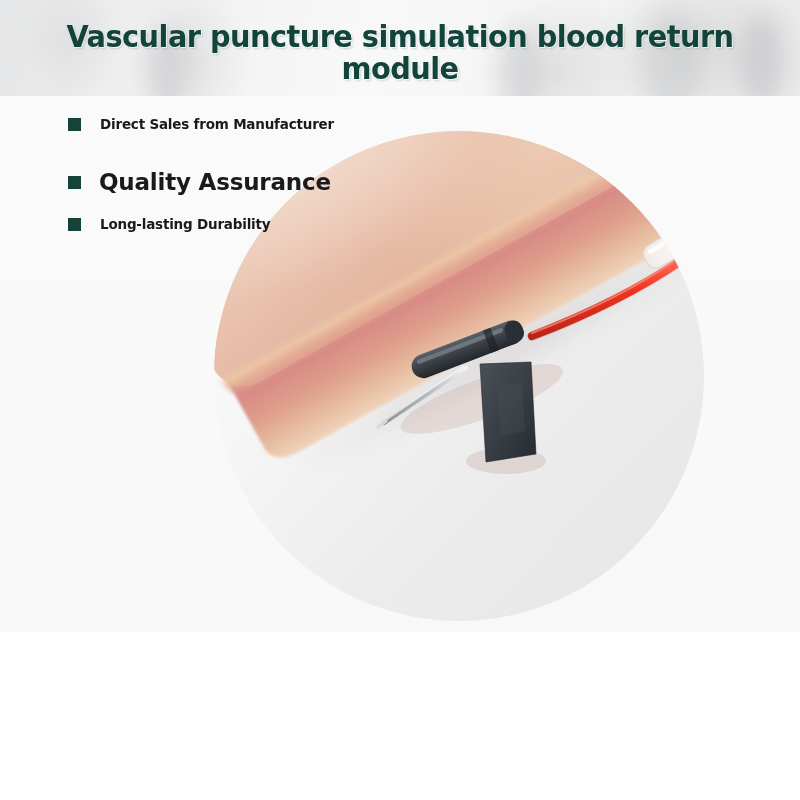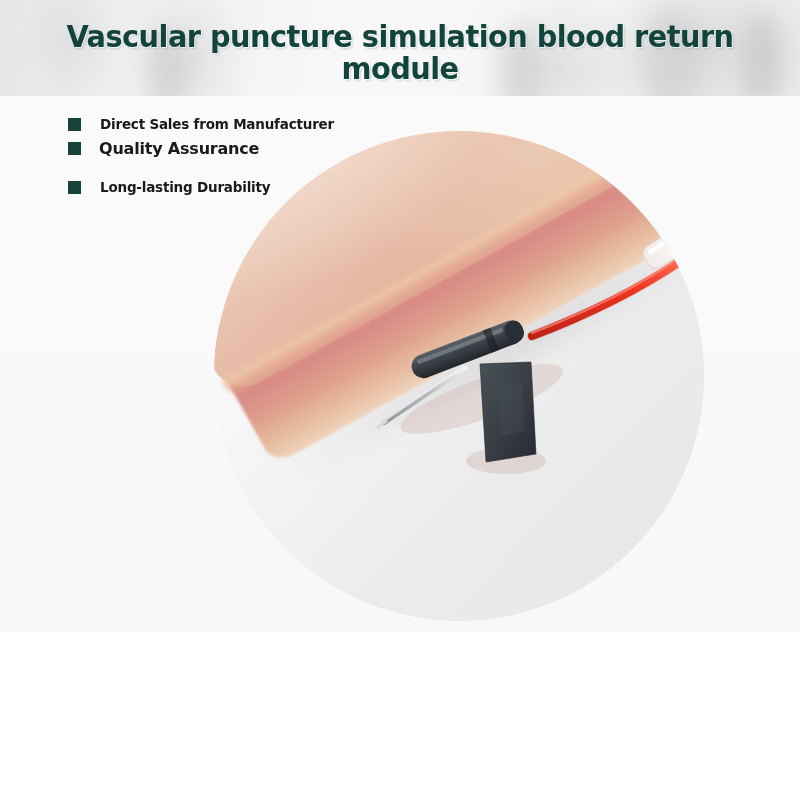--- a/index.html
+++ b/index.html
@@ -72,37 +72,37 @@
   }
 
   
   .bullets {
     position:absolute; left:68px; top:20px;
     z-index:6;
   }
   .bullet-row {
     display:flex;
     align-items:center;
-    margin-bottom:7px;
+    margin-bottom:37px;
   }
   .bullet-row:last-child { margin-bottom:0; }
   .bullet-mark {
     width:13px; height:13px;
     background:#15433a;
     flex:0 0 13px;
     margin-right:19px;
   }
   .bullet-text {
     font-family:"DejaVu Sans", sans-serif;
     color:#1a1a1a;
     white-space:nowrap;
     letter-spacing:-0.2px;
   }
   .bullet-row.sm .bullet-text { font-size:13.5px; font-weight:bold; }
-  .bullet-row.lg .bullet-text { font-size:16px; font-weight:bold; }
+  .bullet-row.lg .bullet-text { font-size:23px; font-weight:bold; }
   .bullet-row.lg { margin-bottom:21px; }
   .bullet-row.lg .bullet-mark { margin-right:18px; }
 
   
   .photo-circle {
     position:absolute;
     left:214px; top:35px;
     width:490px; height:490px;
     border-radius:50%;
     overflow:hidden;

